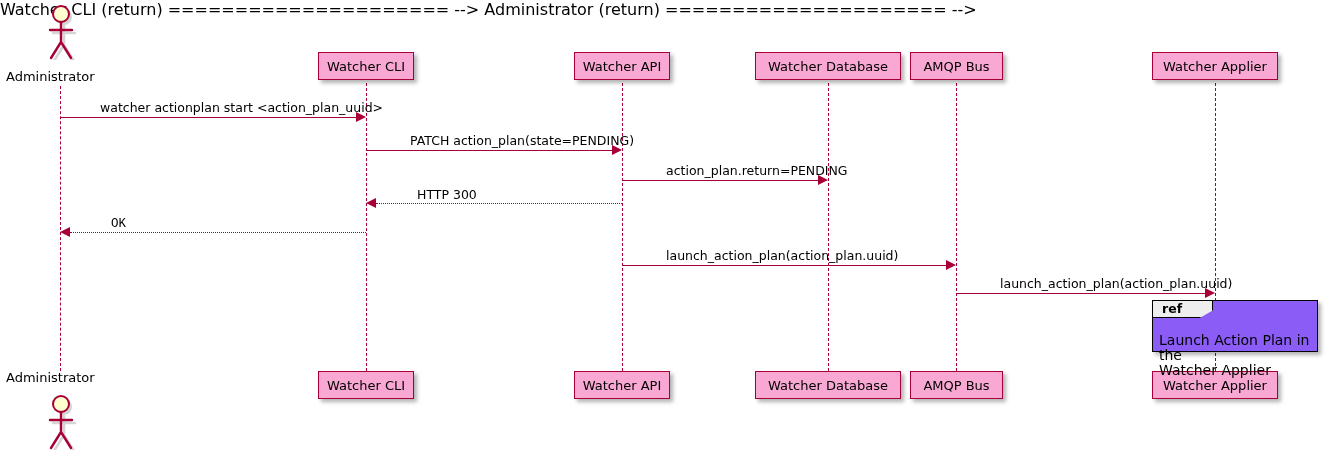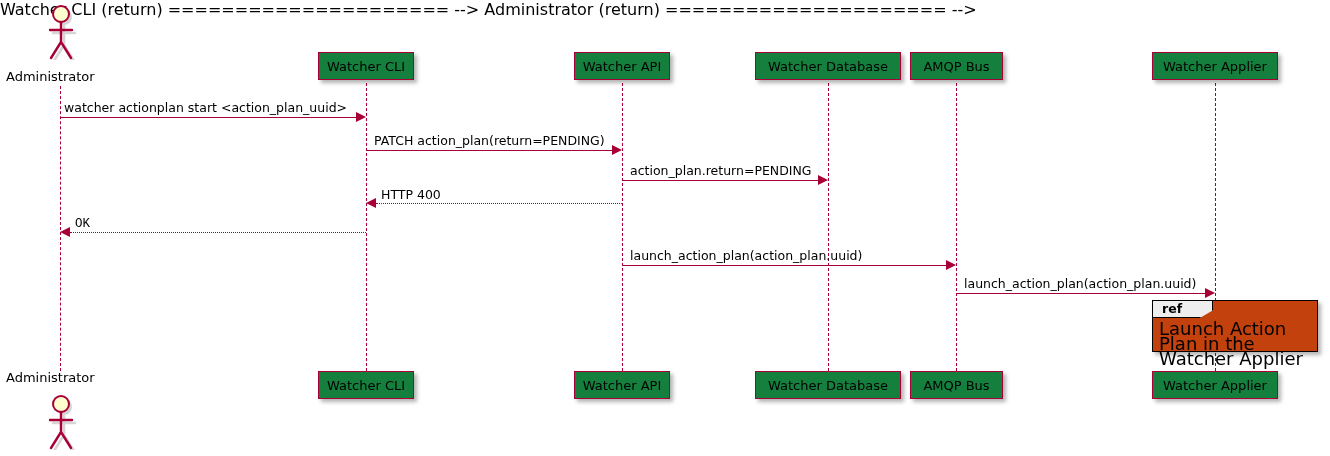--- a/index.html
+++ b/index.html
@@ -23,21 +23,21 @@
   .lifeline {
     position: absolute;
     width: 0;
     border-left: 1px dashed #A80036;
   }
 
   
   .pbox {
     position: absolute;
     box-sizing: border-box;
-    background: #15803d;
+    background: #f9a8d4;
     border: 1.5px solid #A80036;
     color: #000000;
     font-size: 13px;
     line-height: 1;
     display: flex;
     align-items: center;
     justify-content: center;
     white-space: nowrap;
     box-shadow: 3px 3px 4px rgba(0,0,0,0.30);
     padding: 0 9px;
@@ -77,27 +77,28 @@
   }
   .arrow-head.left {
     border-right: 10px solid #A80036;
   }
   .msg-label {
     position: absolute;
     font-size: 12.5px;
     color: #000000;
     white-space: nowrap;
     line-height: 1;
+    margin-left: 36px;
   }
 
   
   .ref-box {
     position: absolute;
     box-sizing: border-box;
-    background: #c2410c;
+    background: #8b5cf6;
     border: 1.5px solid #000000;
     box-shadow: 3px 3px 4px rgba(0,0,0,0.30);
   }
   .ref-tab {
     position: absolute;
     left: 0;
     top: 0;
     box-sizing: border-box;
     background: #EEEEEE;
     border-right: 1.5px solid #000000;
@@ -106,24 +107,25 @@
     font-weight: bold;
     color: #000000;
     display: flex;
     align-items: center;
     padding-left: 9px;
     line-height: 1;
     clip-path: polygon(0 0, 100% 0, 100% 55%, 78% 100%, 0 100%);
   }
   .ref-text {
     position: absolute;
-    font-size: 18px;
+    font-size: 14px;
     color: #000000;
     line-height: 15px;
     white-space: pre-line;
+    margin-top: 12px;
   }
 </style>
 </head>
 <body>
 
 <div id="diagram">
 
   
   <div class="lifeline" style="left:60px;  top:86px;  height:285px;"></div>
   <div class="lifeline" style="left:366px; top:83px;  height:288px;"></div>
@@ -191,31 +193,31 @@
   <div class="pbox" style="left:1152px; top:371px; width:126px; height:28px;">
     <span>Watcher Applier</span>
   </div>
 
   
   <div class="msg-label" style="left:64px; top:102px;">watcher actionplan start &lt;action_plan_uuid&gt;</div>
   <div class="msg-line" style="left:60px; top:117px; width:300px;"></div>
   <div class="arrow-head right" style="left:356px; top:112px;"></div>
 
   
-  <div class="msg-label" style="left:374px; top:135px;">PATCH action_plan(return=PENDING)</div>
+  <div class="msg-label" style="left:374px; top:135px;">PATCH action_plan(state=PENDING)</div>
   <div class="msg-line" style="left:366px; top:150px; width:250px;"></div>
   <div class="arrow-head right" style="left:612px; top:145px;"></div>
 
   
   <div class="msg-label" style="left:630px; top:165px;">action_plan.return=PENDING</div>
   <div class="msg-line" style="left:622px; top:180px; width:200px;"></div>
   <div class="arrow-head right" style="left:818px; top:175px;"></div>
 
    Watcher CLI (return) ===================== --&gt;
-  <div class="msg-label" style="left:381px; top:189px;">HTTP 400</div>
+  <div class="msg-label" style="left:381px; top:189px;">HTTP 300</div>
   <div class="msg-line dotted" style="left:376px; top:203px; width:246px;"></div>
   <div class="arrow-head left" style="left:366px; top:198px;"></div>
 
    Administrator (return) ===================== --&gt;
   <div class="msg-label" style="left:75px; top:218px;font-family:Liberation Mono, monospace;">OK</div>
   <div class="msg-line dotted" style="left:70px; top:232px; width:296px;"></div>
   <div class="arrow-head left" style="left:60px; top:227px;"></div>
 
   
   <div class="msg-label" style="left:630px; top:250px;">launch_action_plan(action_plan.uuid)</div>

